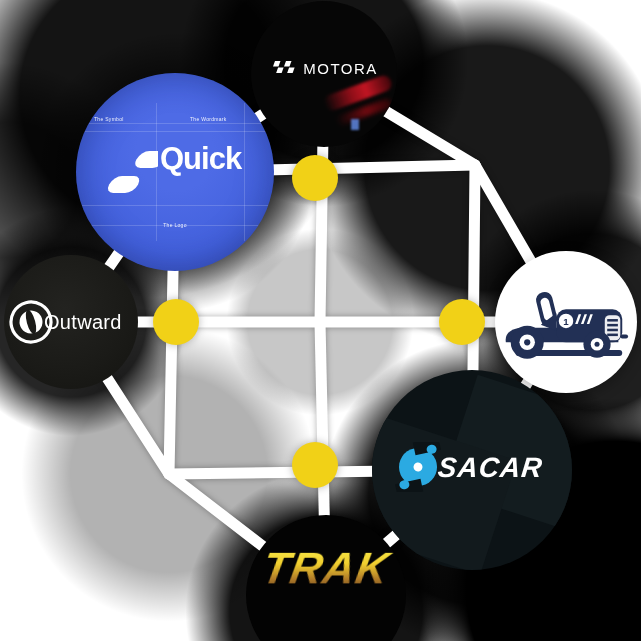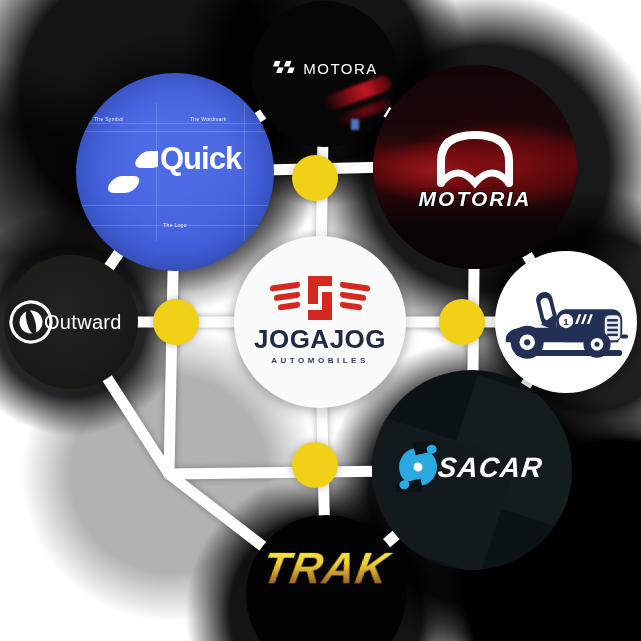--- a/index.html
+++ b/index.html
@@ -167,60 +167,32 @@
           <rect x="0" y="0" width="5.5" height="5.5"></rect>
           <rect x="11" y="0" width="5.5" height="5.5"></rect>
           <rect x="5.5" y="6.5" width="5.5" height="5.5"></rect>
           <rect x="16.5" y="6.5" width="5.5" height="5.5"></rect>
         </g>
       </svg>
       <span class="mo-name">MOTORA</span>
     </div>
   </div>
 
-  <div class="circle motoria">
-    <div class="mtr-car"></div>
-    <svg class="mtr-icon" width="84" height="60" viewBox="0 0 84 60">
-      <path d="M8 54 V32 Q8 6 42 6 Q76 6 76 32 V54" stroke="#fff" stroke-width="8" fill="none" stroke-linejoin="round" stroke-linecap="round"></path>
-      <path d="M8 54 Q25 34 42 54 Q59 34 76 54" stroke="#fff" stroke-width="7" fill="none" stroke-linecap="round"></path>
-    </svg>
-    <div class="mtr-name">MOTORIA</div>
-  </div>
 
   <div class="circle outward">
     <svg class="ow-icon" width="46" height="46" viewBox="0 0 46 46">
       <g transform="rotate(-15 23 23)">
         <circle cx="23" cy="23" r="20" stroke="#fff" stroke-width="3.2" fill="none"></circle>
         <circle cx="23" cy="23" r="11.5" fill="#fff"></circle>
         <ellipse cx="23" cy="23" rx="4.2" ry="12.5" fill="#1B1B18"></ellipse>
       </g>
     </svg>
     <div class="ow-name">Outward</div>
   </div>
 
-  <div class="circle jogajog">
-    <svg class="jj-emblem" width="104" height="56" viewBox="0 0 104 56">
-      <g fill="#D7281F">
-        <g transform="skewY(-8)">
-          <rect x="2" y="16" width="30" height="6" rx="3"></rect>
-          <rect x="6" y="26" width="26" height="6" rx="3"></rect>
-          <rect x="10" y="36" width="22" height="6" rx="3"></rect>
-        </g>
-        <g transform="translate(104,0) scale(-1,1) skewY(-8)">
-          <rect x="2" y="16" width="30" height="6" rx="3"></rect>
-          <rect x="6" y="26" width="26" height="6" rx="3"></rect>
-          <rect x="10" y="36" width="22" height="6" rx="3"></rect>
-        </g>
-        <path d="M40 6 H64 V16 H50 V34 H40 Z"></path>
-        <path d="M64 50 H40 V40 H54 V22 H64 Z"></path>
-      </g>
-    </svg>
-    <div class="jj-name">JOGAJOG</div>
-    <div class="jj-sub">AUTOMOBILES</div>
-  </div>
 
   <div class="circle carcircle">
     <svg class="car-art" width="128" height="94" viewBox="0 0 132 94">
       <rect x="14" y="78" width="110" height="6" rx="3" fill="#223055"></rect>
       <path d="M4 70 Q2 58 18 55 L120 55 L120 70 Z" fill="#223055"></path>
       <g transform="rotate(-14 46 38)">
         <rect x="38" y="18" width="17" height="36" rx="8" fill="#223055"></rect>
         <rect x="42" y="24" width="9" height="24" rx="4.5" fill="#fff"></rect>
       </g>
       <rect x="56" y="36" width="68" height="34" rx="10" fill="#223055"></rect>

